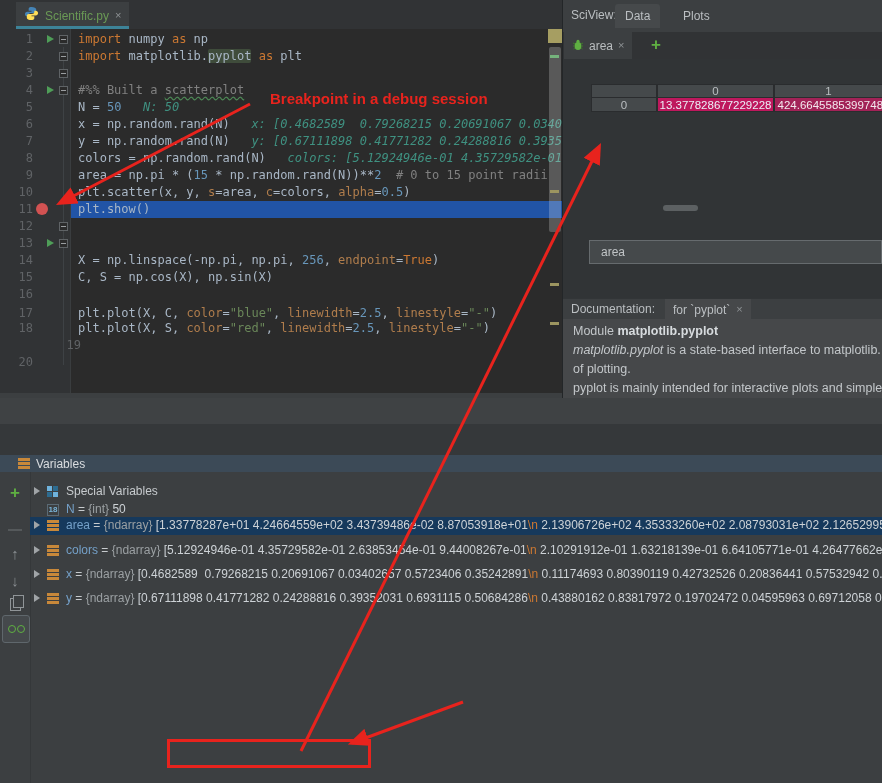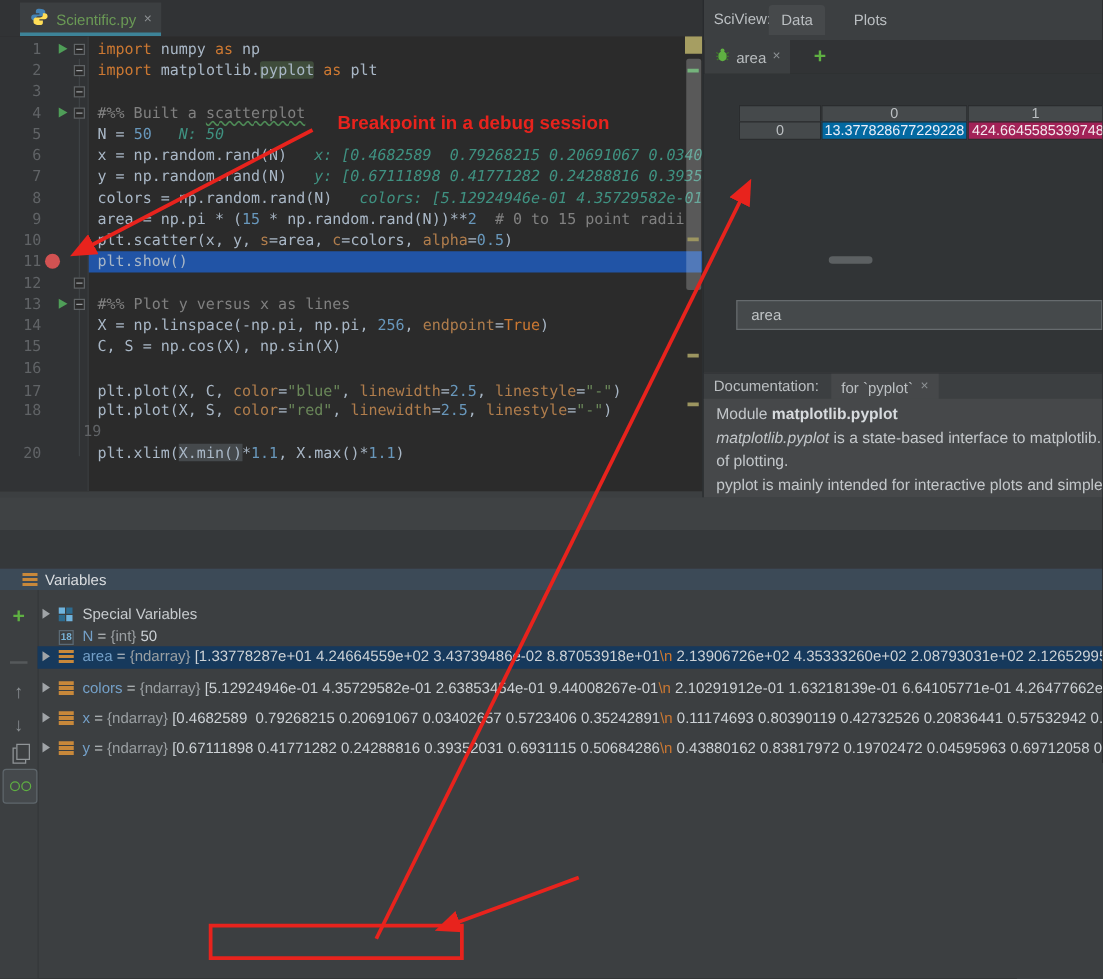--- a/index.html
+++ b/index.html
@@ -42,21 +42,21 @@
   .sv-tab{position:absolute;top:4px;height:24px;line-height:24px;padding:0 10px;color:#bbbfc2;font-size:12px}
   #sv-tab-data{left:52px;background:#46494b;border-radius:3px 3px 0 0}
   #sv-tab-plots{left:110px}
   #viewer-tabrow{position:absolute;left:0;top:32px;width:320px;height:27px;background:#313335;border-bottom:1px solid #2a2d2f}
   #viewer-tab{position:absolute;left:1px;top:0;height:27px;background:#3c3f41;display:flex;align-items:center;gap:5px;padding:0 8px}
   #viewer-tab .tab-label{color:#b9bdbf;font-size:12px}
   #plus-btn{position:absolute;left:88px;top:3px;color:#5fb042;font-size:17px;font-weight:bold}
   #sv-content{position:absolute;left:0;top:59px;width:320px;height:239px;background:#313436}
   .tcell{position:absolute;box-sizing:border-box;border:1px solid #2a2c2e;font-size:11.5px;display:flex;align-items:center;justify-content:center;color:#bbbfc2}
   .tcell.hdr{background:#45494b}
-  #cell0{background:#0369a1;color:#eceef8}
+  #cell0{background:#be185d;color:#eceef8}
   #cell1{background:#a22257;color:#f3e8ee}
   #sv-hthumb{position:absolute;left:100px;top:146px;width:35px;height:6px;background:#5c6062;border-radius:3px}
   #slice-input{position:absolute;left:26px;top:181px;width:293px;height:24px;background:#45494b;border:1px solid #666b6e;
       color:#c0c4c6;font-size:12px;padding:0 0 0 11px;font-family:"Liberation Sans",sans-serif;box-sizing:border-box;outline:none}
   #doc-header{position:absolute;left:0;top:298px;width:320px;height:21px;background:#3c3f41;border-top:1px solid #323537}
   #doc-label{position:absolute;left:8px;top:3px;color:#bbbfc2;font-size:12px}
   #doc-tab{position:absolute;left:102px;top:0;height:21px;background:#46484a;display:flex;align-items:center;gap:6px;padding:0 8px;color:#bbbfc2;font-size:12px}
   #doc-content{position:absolute;left:0;top:319px;width:320px;height:79px;background:#46484a;color:#c3c7ca;
       font-size:12.5px;line-height:19px;padding:3px 10px;box-sizing:border-box;white-space:nowrap;overflow:hidden}
   #doc-content b{color:#d7dbde}
@@ -179,21 +179,20 @@
           </div>
           <div class="cl" style="top: 189px;">
             <span class="ln">12</span>
             <span class="foldbox"></span>
             <span class="codetext"></span>
           </div>
           <div class="cl" style="top: 206px;">
             <span class="ln">13</span>
             <span class="runarr"></span>
             <span class="foldbox"></span>
-            <span class="codetext"><span class="tk-cmt">#%% Plot y versus x as lines</span></span>
           </div>
           <div class="cl" style="top: 223px;">
             <span class="ln">14</span>
             <span class="codetext"><span class="tk-d">X = np.linspace(-np.pi, np.pi, </span><span class="tk-num">256</span><span class="tk-d">, </span><span class="tk-param">endpoint</span><span class="tk-d">=</span><span class="tk-kw">True</span><span class="tk-d">)</span></span>
           </div>
           <div class="cl" style="top: 240px;">
             <span class="ln">15</span>
             <span class="codetext"><span class="tk-d">C, S = np.cos(X), np.sin(X)</span></span>
           </div>
           <div class="cl" style="top: 257px;">
@@ -207,21 +206,20 @@
           <div class="cl" style="top: 291px;">
             <span class="ln">18</span>
             <span class="codetext"><span class="tk-d">plt.plot(X, S, </span><span class="tk-param">color</span><span class="tk-d">=</span><span class="tk-str">"red"</span><span class="tk-d">, </span><span class="tk-param">linewidth</span><span class="tk-d">=</span><span class="tk-num">2.5</span><span class="tk-d">, </span><span class="tk-param">linestyle</span><span class="tk-d">=</span><span class="tk-str">"-"</span><span class="tk-d">)</span></span>
           </div>
           <div class="cl" style="top: 308px; margin-left: 48px;">
             <span class="ln">19</span>
             <span class="codetext"></span>
           </div>
           <div class="cl" style="top: 325px;">
             <span class="ln">20</span>
-            <span class="codetext"><span class="tk-d">plt.xlim(</span><span class="tk-d tk-hlg">X.min()</span><span class="tk-d">*</span><span class="tk-num">1.1</span><span class="tk-d">, X.max()*</span><span class="tk-num">1.1</span><span class="tk-d">)</span></span>
           </div>
         </div>
       <div id="ed-sq"></div>
       <div class="ed-mark green" style="top:26px"></div>
       <div id="ed-thumb"></div>
       <div class="ed-mark" style="top:161px"></div>
       <div class="ed-mark" style="top:254px"></div>
       <div class="ed-mark" style="top:293px"></div>
     </div>
   </div>

